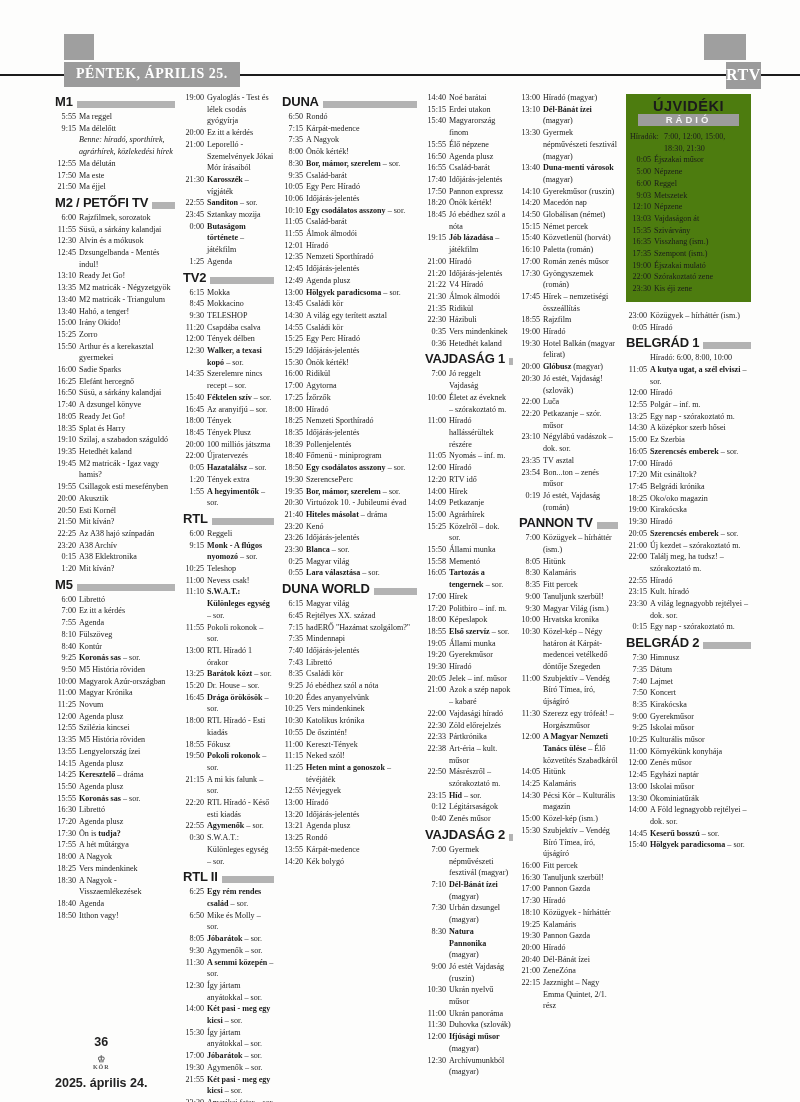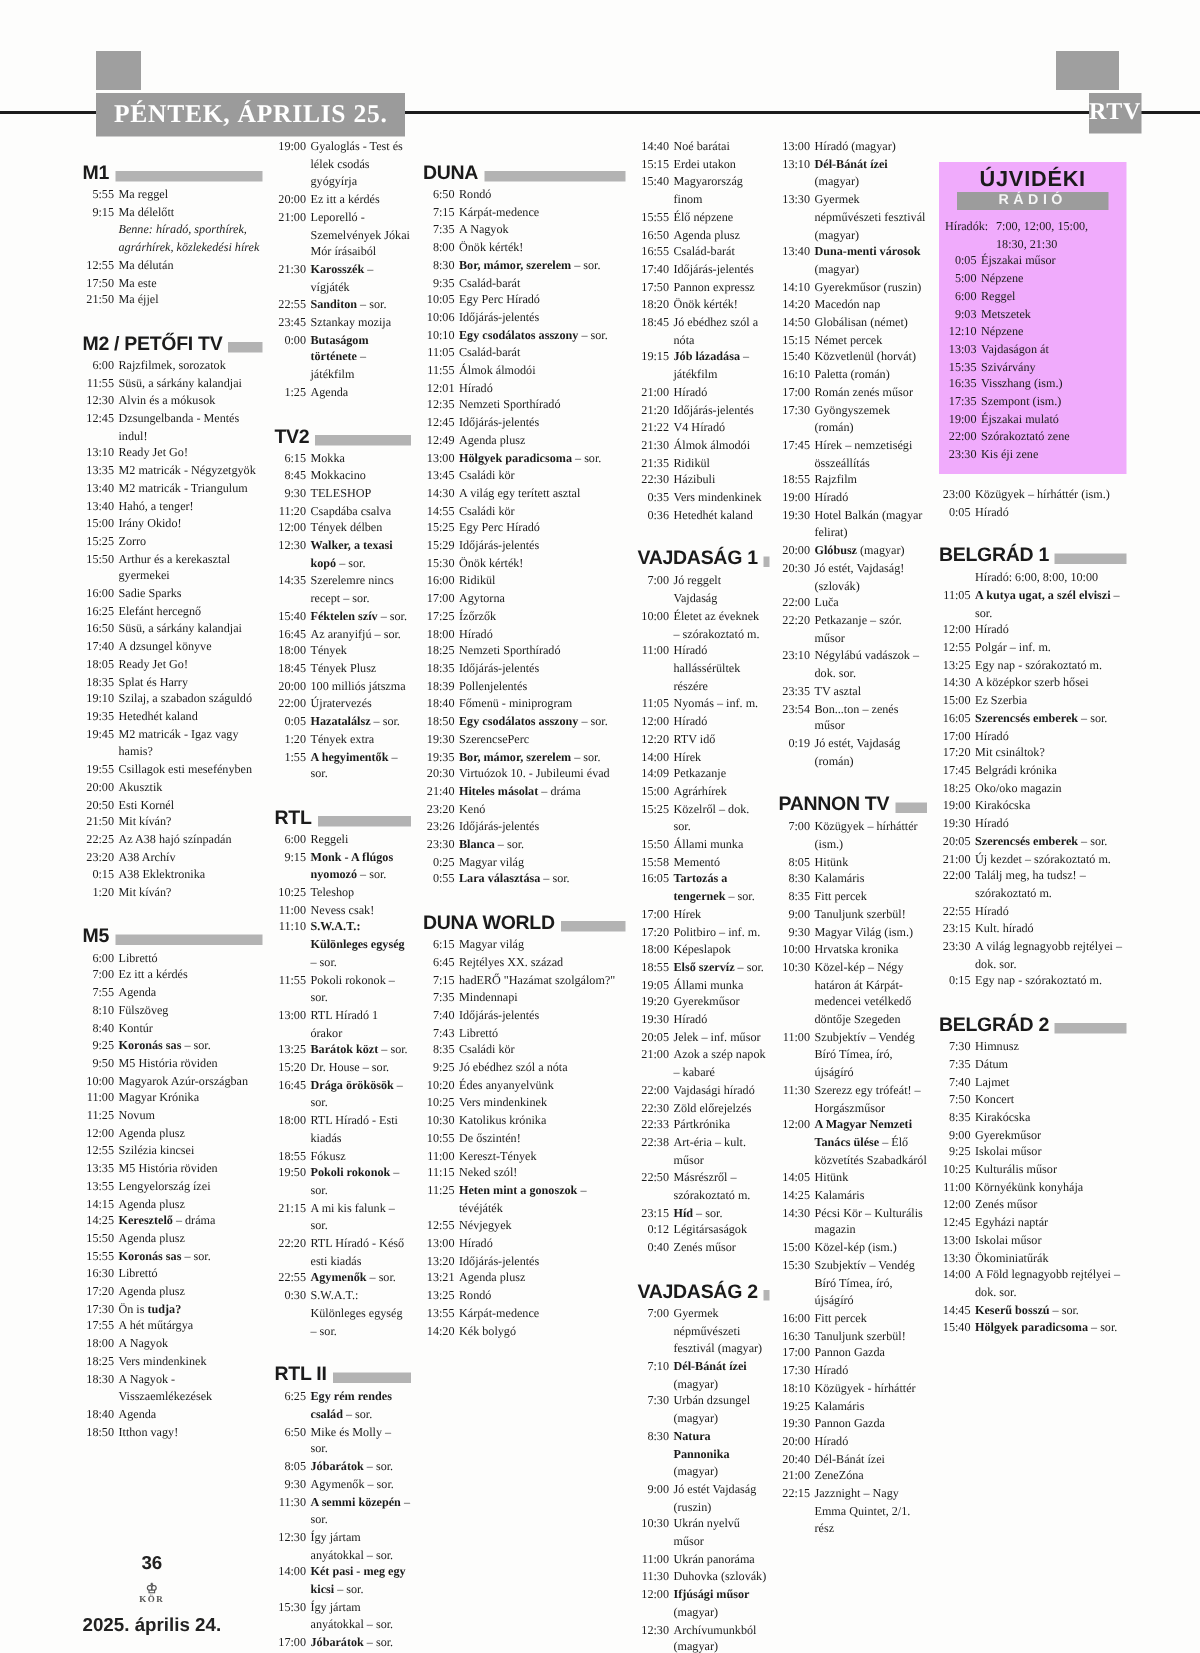--- a/index.html
+++ b/index.html
@@ -4,36 +4,36 @@
 <style>
   html,body{margin:0;padding:0;}
   body{width:800px;height:1102px;position:relative;background:#fdfdfc;overflow:hidden;
        font-family:"Liberation Serif",serif;color:#1b1b1b;}
   .corner{position:absolute;background:#9f9f9f;}
   .corner.left{left:64px;top:34px;width:30px;height:26px;}
   .corner.right{left:704px;top:34px;width:42px;height:26px;}
   .rule{position:absolute;left:0;top:74px;width:800px;height:0;border-top:2.5px solid #1c1c1c;}
   .banner{position:absolute;top:62px;background:#9b9b9b;color:#fff;
           font-family:"Liberation Serif",serif;font-weight:bold;letter-spacing:0.5px;}
-  .banner.date{left:64px;padding:4px 12px 5px;font-size:17px;}
+  .banner.date{left:64px;padding:4px 12px 5px;font-size:14px;}
   .banner.rtv{left:726px;padding:4px 0 5px;font-size:16px;}
   .grid{position:absolute;left:55px;top:92px;width:696px;display:flex;align-items:flex-start;}
   .col{box-sizing:border-box;padding-right:8px;}
   .c0{width:128px}.c1{width:99px}.c2{width:143px}.c3{width:94px}.c4{width:107px}
   .c5{width:125px;padding-right:0;}
-  .sech{display:flex;align-items:flex-end;margin:16px 0 2px;
+  .sech{display:flex;align-items:flex-end;margin:3px 0 2px;
         font-family:"Liberation Sans",sans-serif;font-weight:bold;font-size:13px;
         line-height:14px;letter-spacing:-0.2px;white-space:nowrap;}
   .sech .bar{flex:1 1 auto;height:7px;background:#b3b3b3;margin:0 0 1px 4px;min-width:4px;}
   .row{display:flex;font-size:8.1px;line-height:11.7px;}
   .row .t{flex:0 0 21px;text-align:right;padding-right:3px;white-space:nowrap;font-variant-numeric:tabular-nums;}
   .row .x{flex:1 1 auto;}
   .row.note .x{font-style:italic;}
   .row b{font-weight:bold;}
-  .radiobox{background:#f0abfc;padding:5px 4px 7px;margin:16px 0 8px;}
+  .radiobox{background:#4d7c0f;padding:5px 4px 7px;margin:2px 0 8px;}
   .rt1{text-align:center;font-family:"Liberation Sans",sans-serif;font-weight:bold;
        font-size:14.5px;letter-spacing:0.5px;line-height:15px;}
   .rt2{background:#9c9c9c;color:#f5f5f5;text-align:center;
        font-family:"Liberation Sans",sans-serif;font-weight:bold;font-size:9.5px;
        letter-spacing:3px;margin:0 8px 5px;line-height:12px;}
   .lrow{display:flex;font-size:8.1px;line-height:11.7px;}
   .lrow .rl{flex:0 0 34px;}
   .lrow .rx{flex:1 1 auto;}
   .footer{position:absolute;left:55px;top:1035px;display:flex;align-items:center;gap:6px;
           font-family:"Liberation Sans",sans-serif;font-weight:bold;font-size:12.5px;color:#222;flex-direction:column;}

